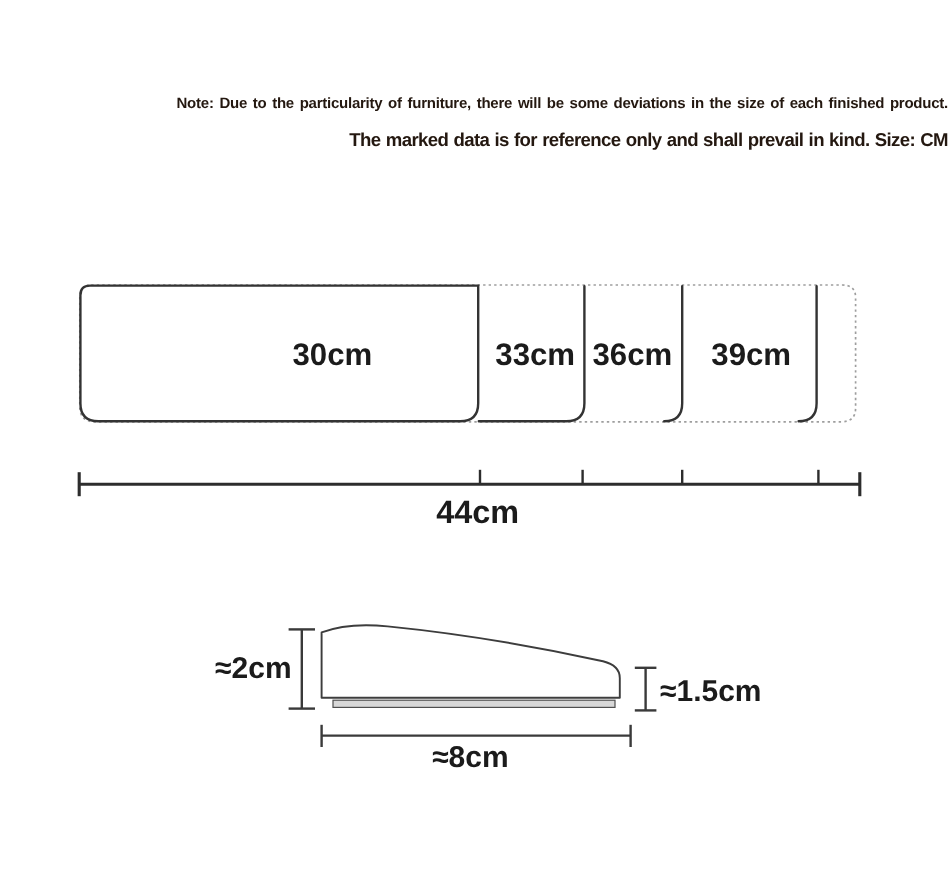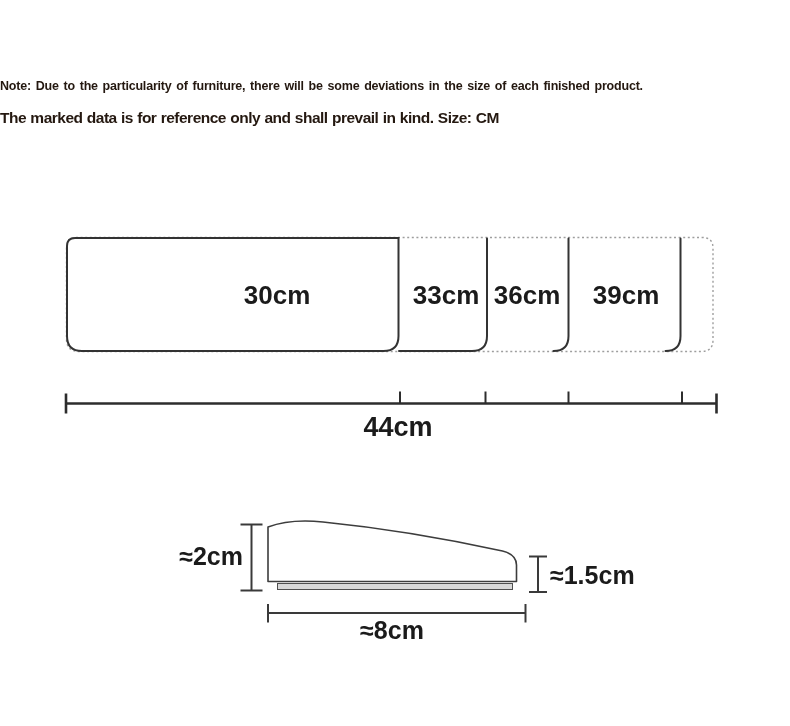--- a/index.html
+++ b/index.html
@@ -4,21 +4,21 @@
 <style>
   html, body { margin: 0; padding: 0; background: #ffffff; }
   .canvas {
     position: relative;
     width: 790px;
     height: 726px;
     background: #ffffff;
     overflow: hidden;
     font-family: "Liberation Sans", sans-serif;
   }
-  .note-line { position: absolute; left: 0; width: 790px; margin: 0; text-align: left; color: #241810; }
+  .note-line { position: absolute; left: 0; width: 790px; margin: 0; text-align: right; color: #241810; }
   .note-line1 { top: 79px;  font-size: 12.5px; font-weight: 700; letter-spacing: -0.2px; word-spacing: 1.5px; }
   .note-line2 { top: 109px; font-size: 15.5px; font-weight: 700; letter-spacing: -0.5px; word-spacing: 0.5px; }
   svg.diagram { position: absolute; left: 0; top: 0; }
   .seg-label  { font: 600 26px "Liberation Sans", sans-serif; fill: #1b1b1b; }
   .total-label{ font: 600 27px "Liberation Sans", sans-serif; fill: #1b1b1b; }
   .approx-label{ font: 700 25px "Liberation Sans", sans-serif; fill: #1b1b1b; }
   .solid { stroke: #333333; stroke-width: 2; fill: none; stroke-linecap: round; }
   .measure { stroke: #3a3a3a; stroke-width: 2; fill: none; }
 </style>
 </head>

